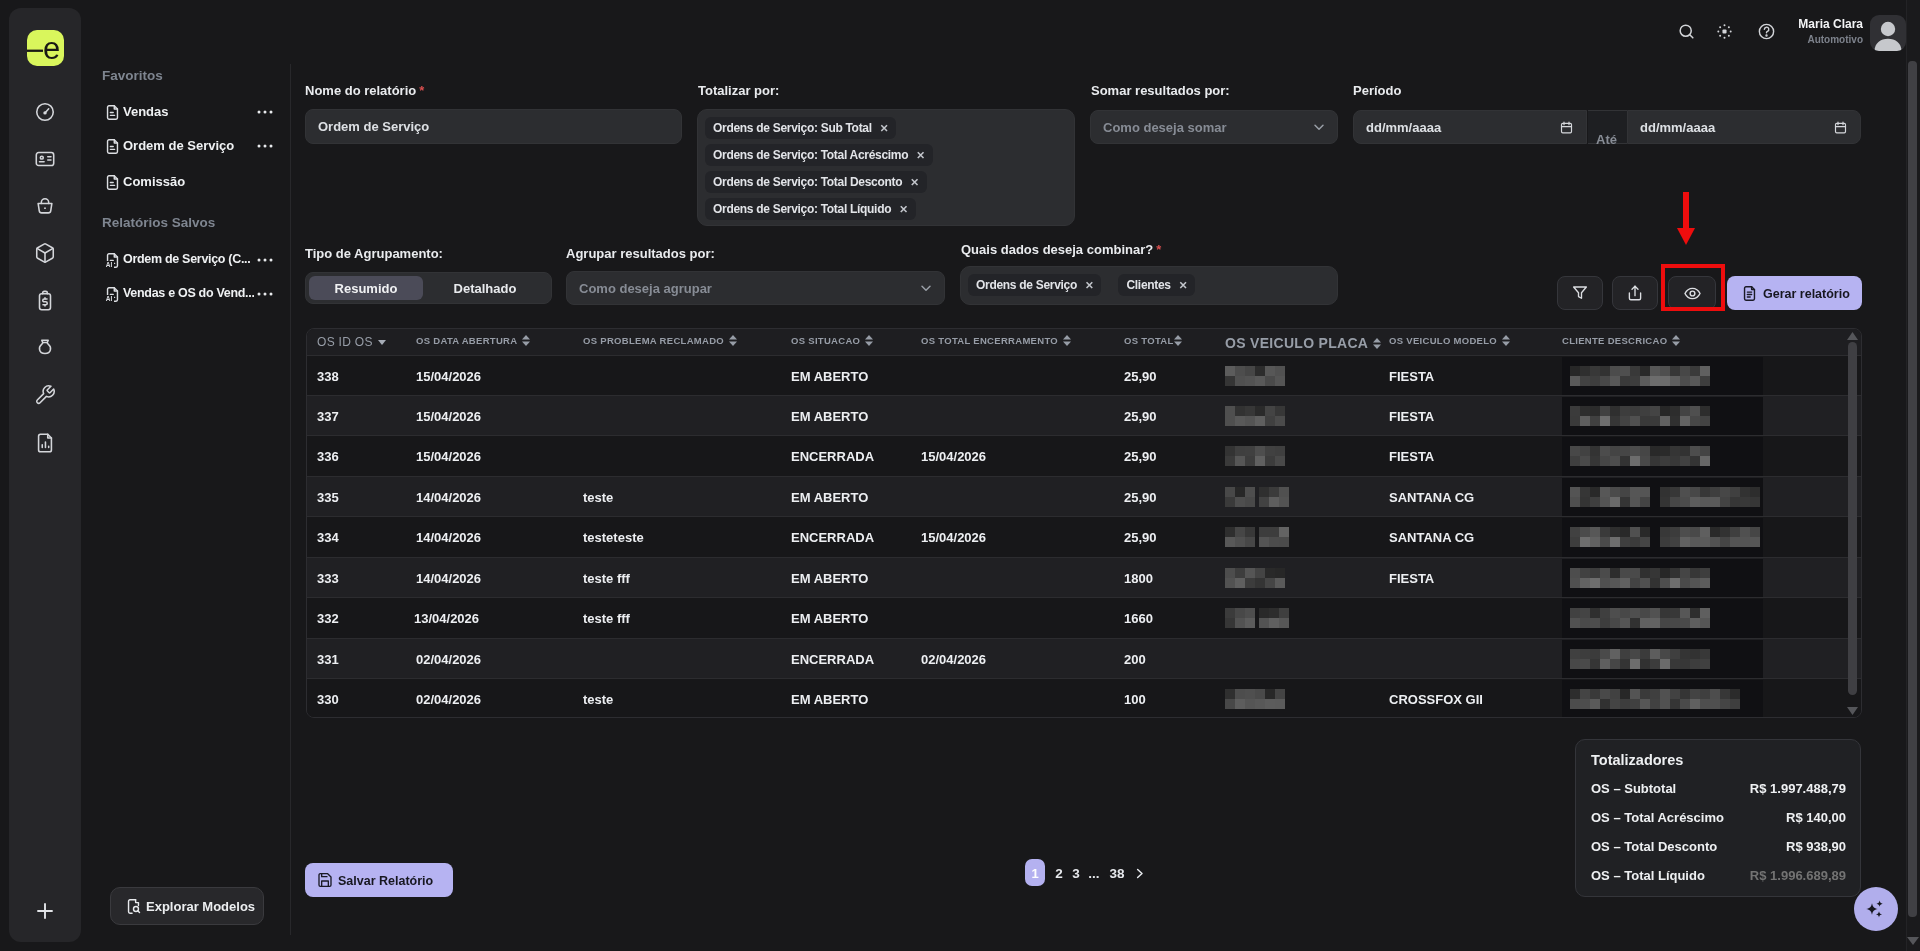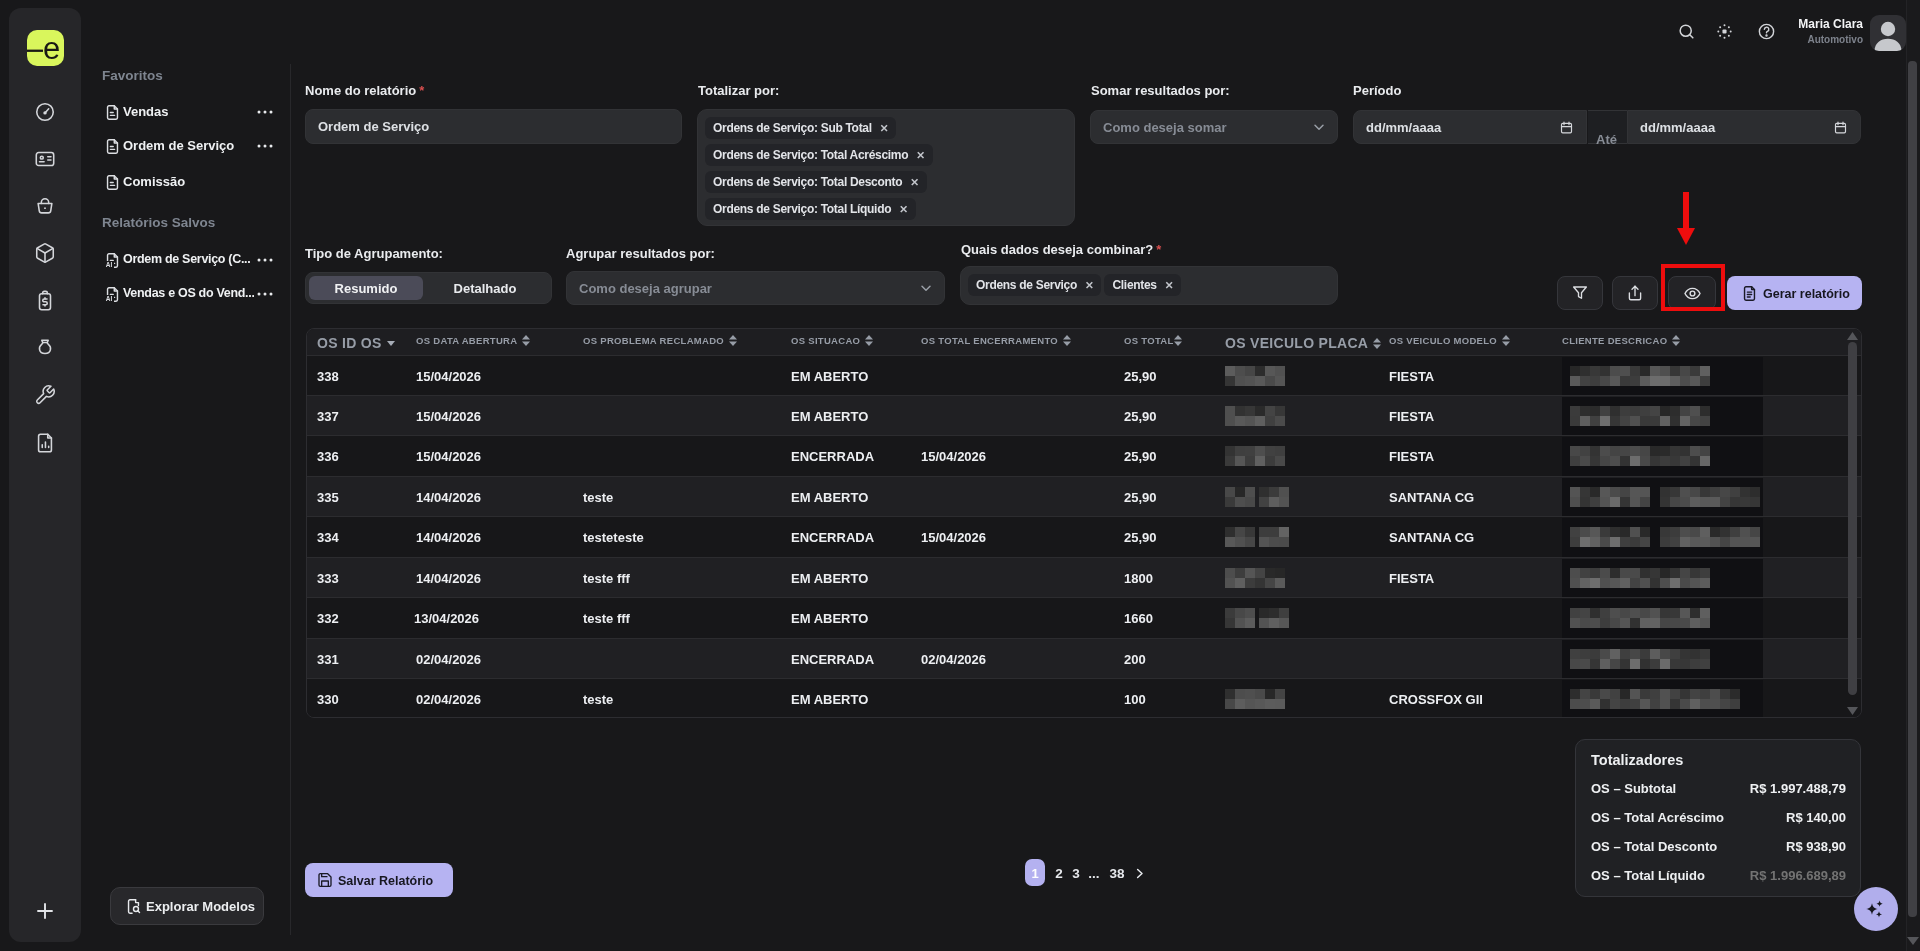--- a/index.html
+++ b/index.html
@@ -192,21 +192,21 @@
 <div class="abs b" style="left:309px;top:281px;width:114px;text-align:center;font-size:13px;color:#f0f1f3">Resumido</div>
 <div class="abs b" style="left:423px;top:281px;width:124px;text-align:center;font-size:13px;color:#e8eaed">Detalhado</div>
 <div class="lbl" style="left:566px;top:246px">Agrupar resultados por:</div>
 <div class="inp" style="left:566px;top:271px;width:379px;height:34px"></div>
 <div class="abs ph" style="left:579px;top:281px">Como deseja agrupar</div>
 <svg style="position:absolute;left:918.0px;top:280.0px;color:#9aa0a8" width="16" height="16" viewBox="0 0 24 24" fill="none" stroke="#9aa0a8" stroke-width="2.2" stroke-linecap="round" stroke-linejoin="round">
     <path d="m6 9.5 6 6 6-6"></path>
   </svg>
 <div class="lbl" style="left:961px;top:242px">Quais dados deseja combinar?<span class="ast">*</span></div>
 <div class="inp" style="left:960px;top:266px;width:378px;height:39px;border-radius:10px"></div>
-<div class="abs" style="left:968px;top:274px;display:flex;gap:3px">
+<div class="abs" style="left:968px;top:274px;display:flex;gap:17px">
     <div class="tag" style="position:static">Ordens de Serviço<span class="x">✕</span></div>
     <div class="tag" style="position:static">Clientes<span class="x">✕</span></div>
   </div>
 <div class="abs" style="left:1557px;top:276px;width:46px;height:34px;background:#232326;border:1px solid #35363b;border-radius:8px"></div>
 <svg style="position:absolute;left:1571.0px;top:284.0px;color:#dcdee2" width="18" height="18" viewBox="0 0 24 24" fill="none" stroke="#dcdee2" stroke-width="1.8" stroke-linecap="round" stroke-linejoin="round">
     <path d="M3.5 4h17l-6.5 7.7V19l-4-2.2v-5.1z"></path>
   </svg>
 <div class="abs" style="left:1612px;top:276px;width:46px;height:34px;background:#232326;border:1px solid #35363b;border-radius:8px"></div>
 <svg style="position:absolute;left:1626.0px;top:284.0px;color:#dcdee2" width="18" height="18" viewBox="0 0 24 24" fill="none" stroke="#dcdee2" stroke-width="1.8" stroke-linecap="round" stroke-linejoin="round">
     <path d="M4.5 12v7a2 2 0 0 0 2 2h11a2 2 0 0 0 2-2v-7"></path>
@@ -226,21 +226,21 @@
 <div class="abs" style="left:1727px;top:276px;width:135px;height:34px;background:#b6b3f2;border-radius:8px"></div>
 <svg style="position:absolute;left:1740.5px;top:284.5px;color:#1a1a26" width="17" height="17" viewBox="0 0 24 24" fill="none" stroke="#1a1a26" stroke-width="2.0" stroke-linecap="round" stroke-linejoin="round">
     <path d="M15 2.5H7a2 2 0 0 0-2 2v15a2 2 0 0 0 2 2h10a2 2 0 0 0 2-2V6.5z"></path>
     <path d="M15 2.5v4h4"></path>
     <path d="M9 10h6M9 13.5h6M9 17h4"></path>
   </svg>
 <div class="abs b" style="left:1763px;top:287px;font-size:12.5px;color:#171720">Gerar relatório</div>
 <div class="abs" style="left:306px;top:328px;width:1556px;height:390px;border:1px solid #2d2d31;border-radius:8px;overflow:hidden">
 <div class="abs" style="left:0;top:0;width:1556px;height:25.5px;background:#1e1e21"></div>
 <div class="abs" style="left:10px;top:6px;display:flex;align-items:center;gap:5px">
-      <span style="font-size:14px;font-weight:bold;color:#979da7;letter-spacing:.3px;white-space:nowrap">OS ID OS</span>
+      <span style="font-size:12px;font-weight:normal;color:#979da7;letter-spacing:.3px;white-space:nowrap">OS ID OS</span>
       <svg width="8" height="5" viewBox="0 0 8 5">
         <path d="M0 0h8L4 5z" fill="#a6acb6"></path>
       </svg>
     </div>
 <div class="abs" style="left:109px;top:6px;display:flex;align-items:center;gap:5px">
       <span style="font-size:9.5px;font-weight:bold;color:#979da7;letter-spacing:.3px;white-space:nowrap">OS DATA ABERTURA</span>
       <svg width="8" height="11" viewBox="0 0 8 11">
         <path d="M0 4.4h8L4 0z" fill="#979da7"></path>
         <path d="M0 6.6h8L4 11z" fill="#979da7"></path>
       </svg>

